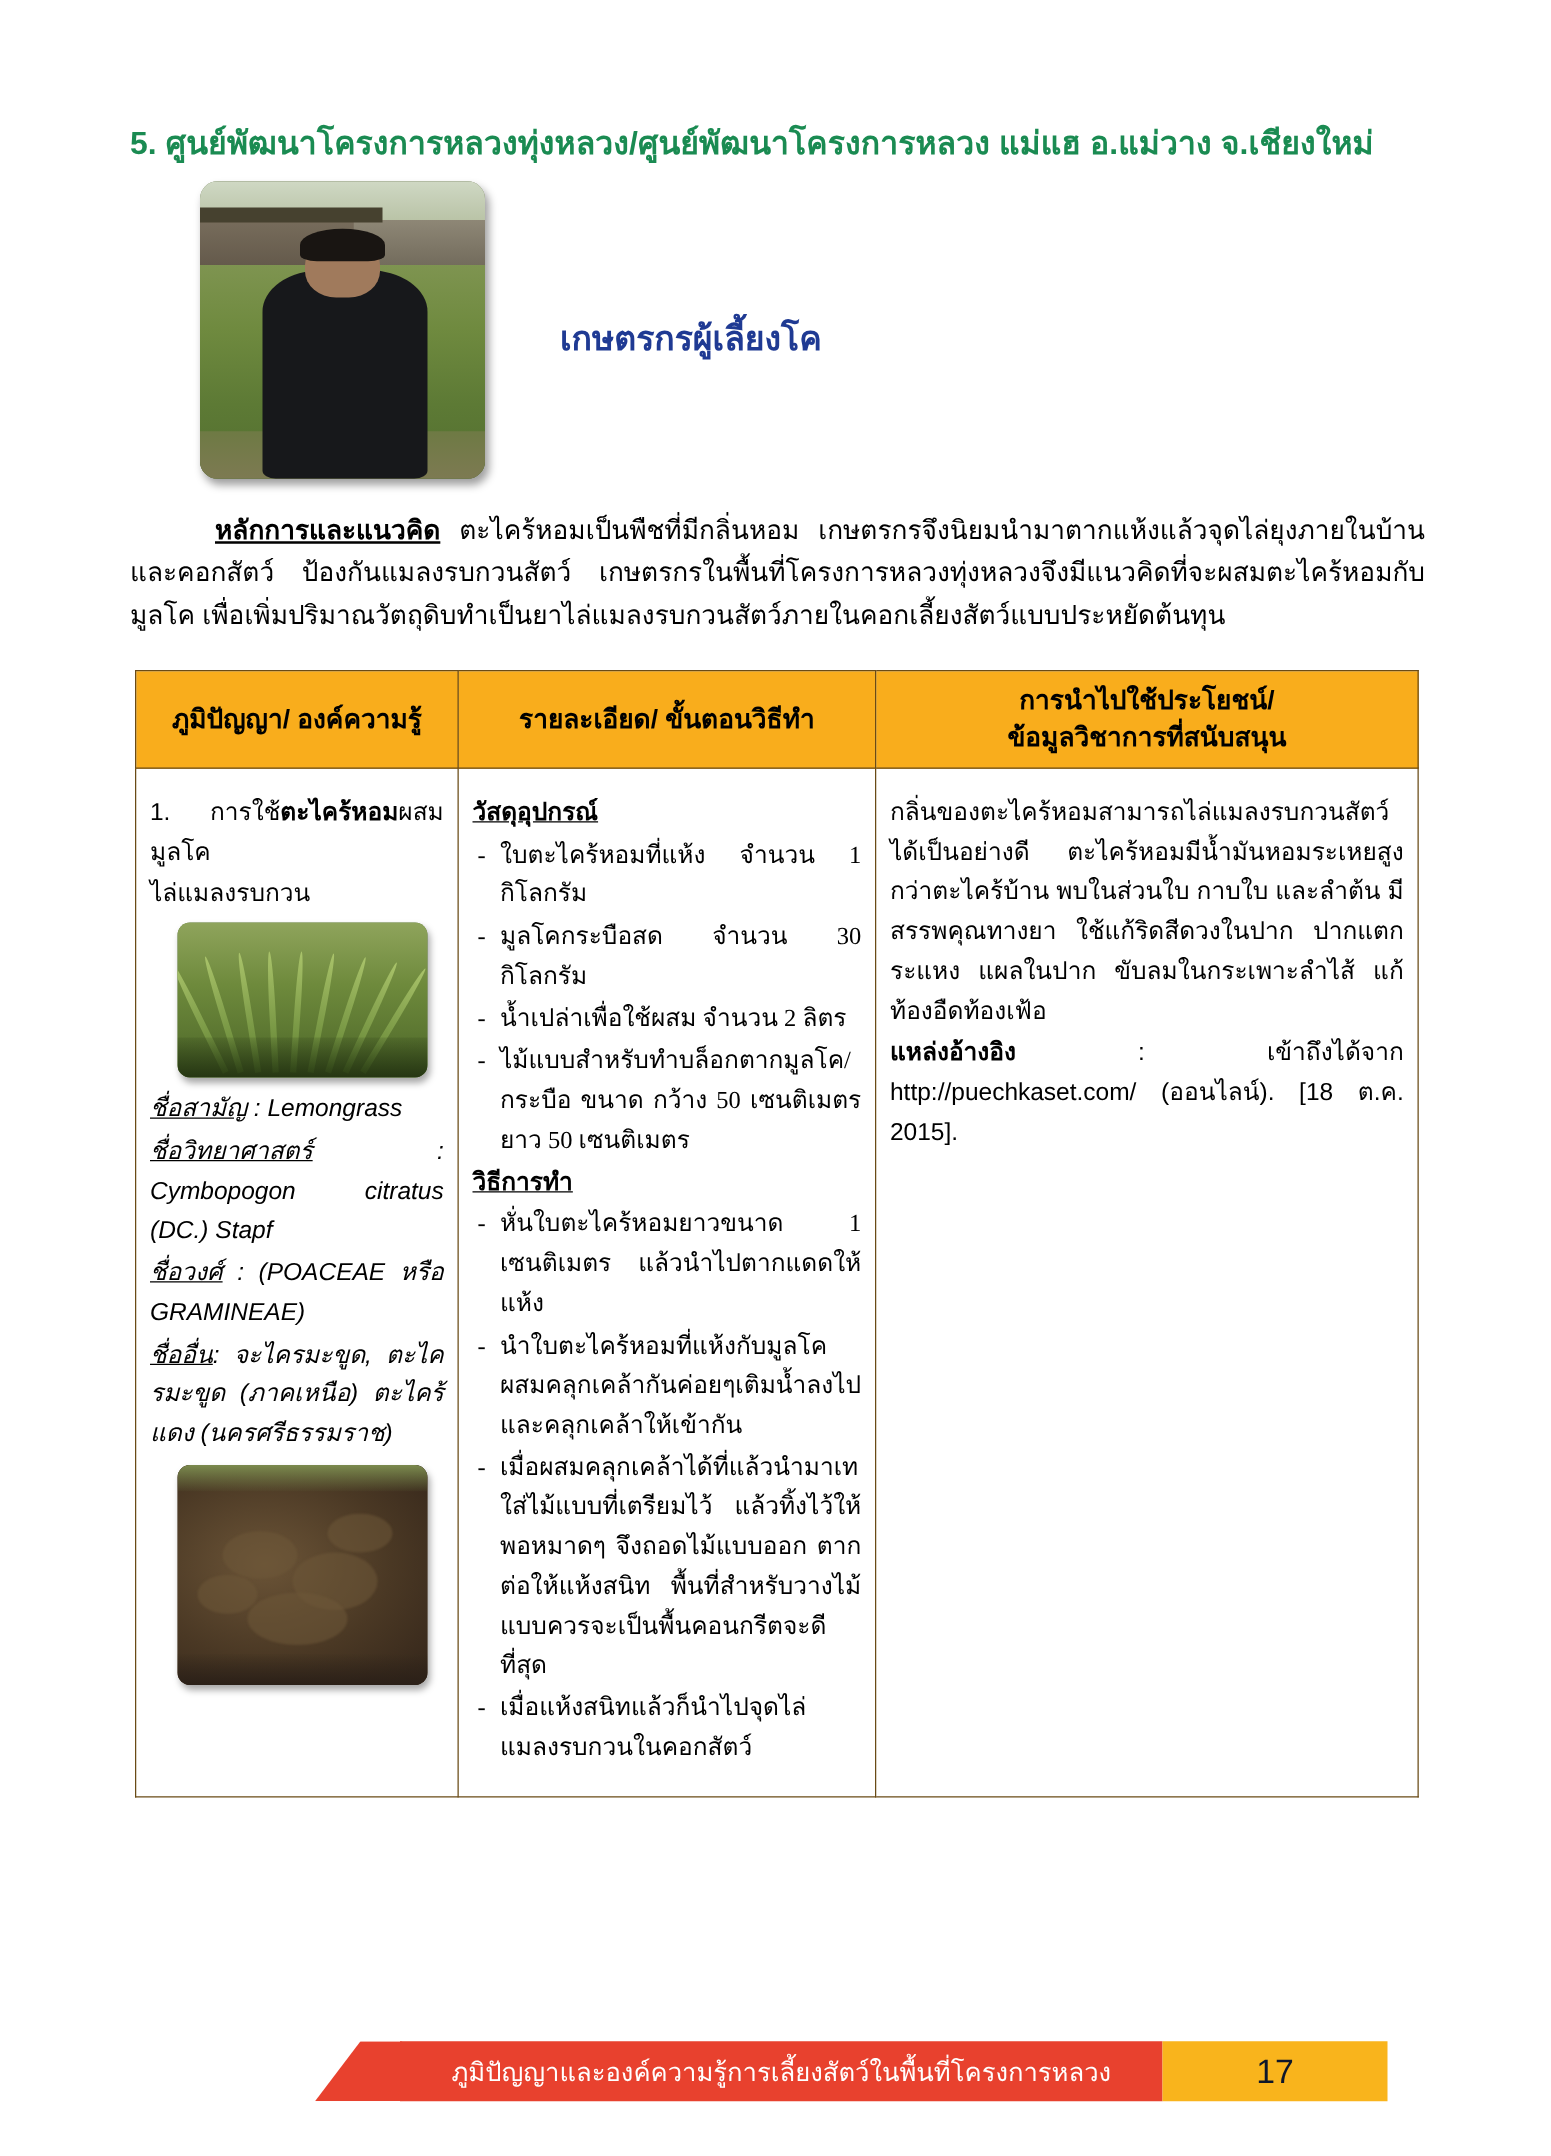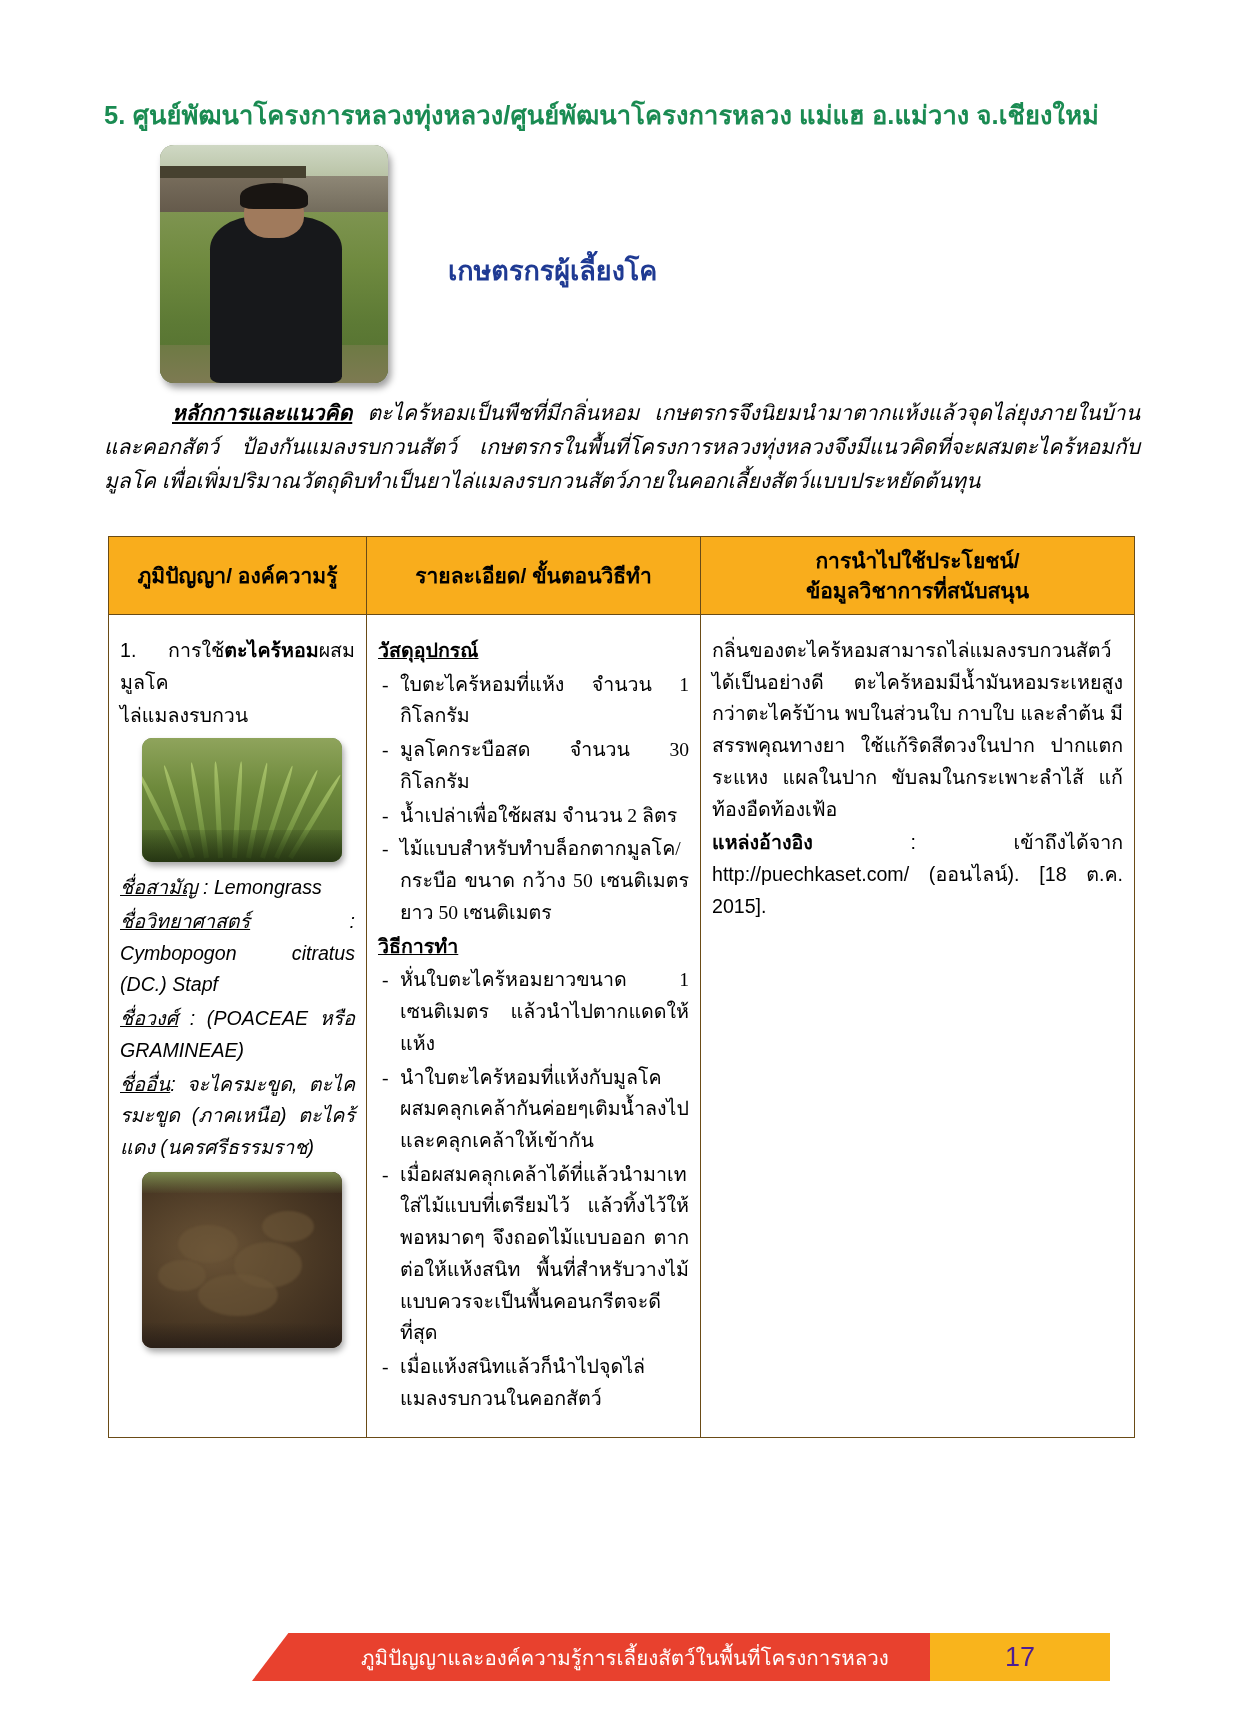--- a/index.html
+++ b/index.html
@@ -109,27 +109,26 @@
     font-weight: bold;
     color: #1f3a93;
     line-height: 1.45;
     white-space: nowrap;
   }
 
   
   .intro {
     position: absolute;
     left: 104px;
-    top: 396px;
+    top: 408px;
     width: 1036px;
     font-size: 21px;
     line-height: 1.62;
     text-align: justify;
     text-indent: 68px;
-    font-style: italic;
   }
   .intro .lead {
     font-weight: bold;
     text-decoration: underline;
   }
 
   
   .kb-table {
     position: absolute;
     left: 108px;
@@ -283,21 +282,21 @@
     left: 930px;
     top: 0;
     width: 180px;
     height: 48px;
     background: #f9b41c;
     display: flex;
     align-items: center;
     justify-content: center;
   }
   .footer-page span {
-    color: #4c1d95;
+    color: #0f172a;
     font-size: 27px;
   }
 </style>
 </head>
 <body>
 
 <div class="page">
 
   <div class="doc-title">5. ศูนย์พัฒนาโครงการหลวงทุ่งหลวง/ศูนย์พัฒนาโครงการหลวง แม่แฮ อ.แม่วาง จ.เชียงใหม่</div>
 

